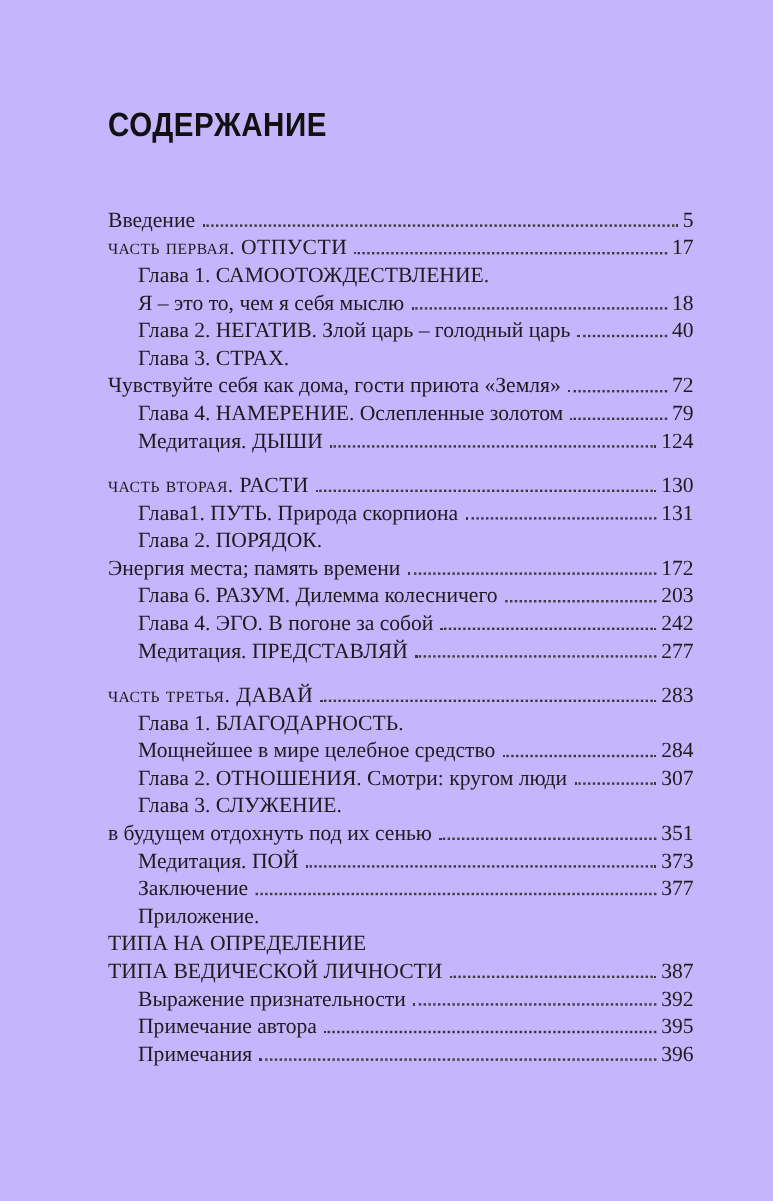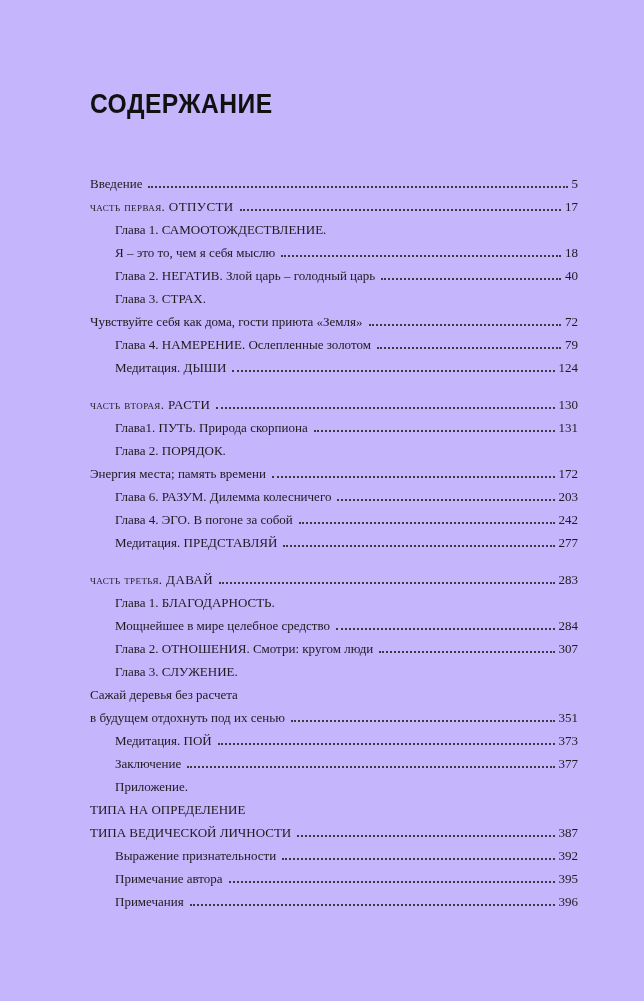--- a/index.html
+++ b/index.html
@@ -29,21 +29,21 @@
     font-size: 28px;
     letter-spacing: 0.5px;
     color: #111111;
     transform: scaleX(0.88);
     transform-origin: left center;
     margin-bottom: 52px;
     white-space: nowrap;
   }
 
   .toc-list {
-    font-size: 13px;
+    font-size: 18px;
     line-height: 23px;
   }
 
   .toc-row {
     display: flex;
     align-items: baseline;
     white-space: nowrap;
   }
 
   .toc-row.indent {
@@ -173,23 +173,20 @@
       </div>
       <div class="toc-row indent">
         <span class="toc-label">Глава 2. ОТНОШЕНИЯ. Смотри: кругом люди</span>
         <span class="dots"></span>
         <span class="pg">307</span>
       </div>
       <div class="toc-row indent">
         <span class="toc-label">Глава 3. СЛУЖЕНИЕ.</span>
       </div>
       <div class="toc-row">
-        <span class="toc-label">Сажай деревья без расчета</span>
-      </div>
-      <div class="toc-row">
         <span class="toc-label">в будущем отдохнуть под их сенью</span>
         <span class="dots"></span>
         <span class="pg">351</span>
       </div>
       <div class="toc-row indent">
         <span class="toc-label">Медитация. ПОЙ</span>
         <span class="dots"></span>
         <span class="pg">373</span>
       </div>
       <div class="toc-row indent">

